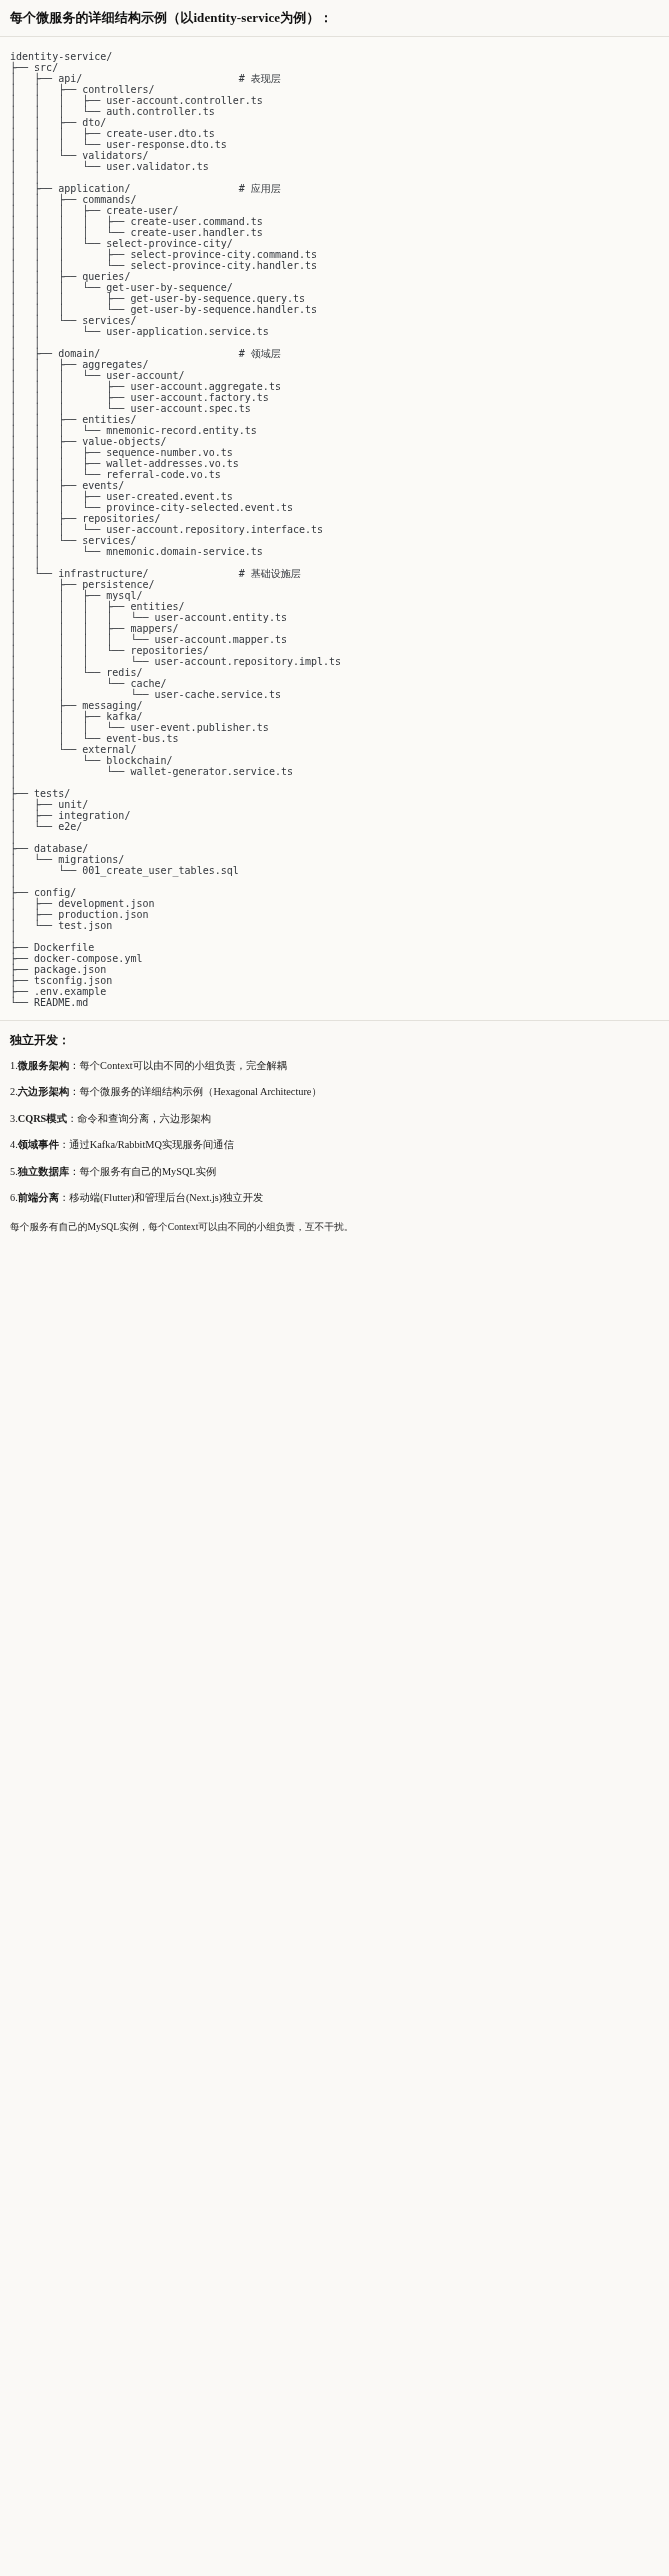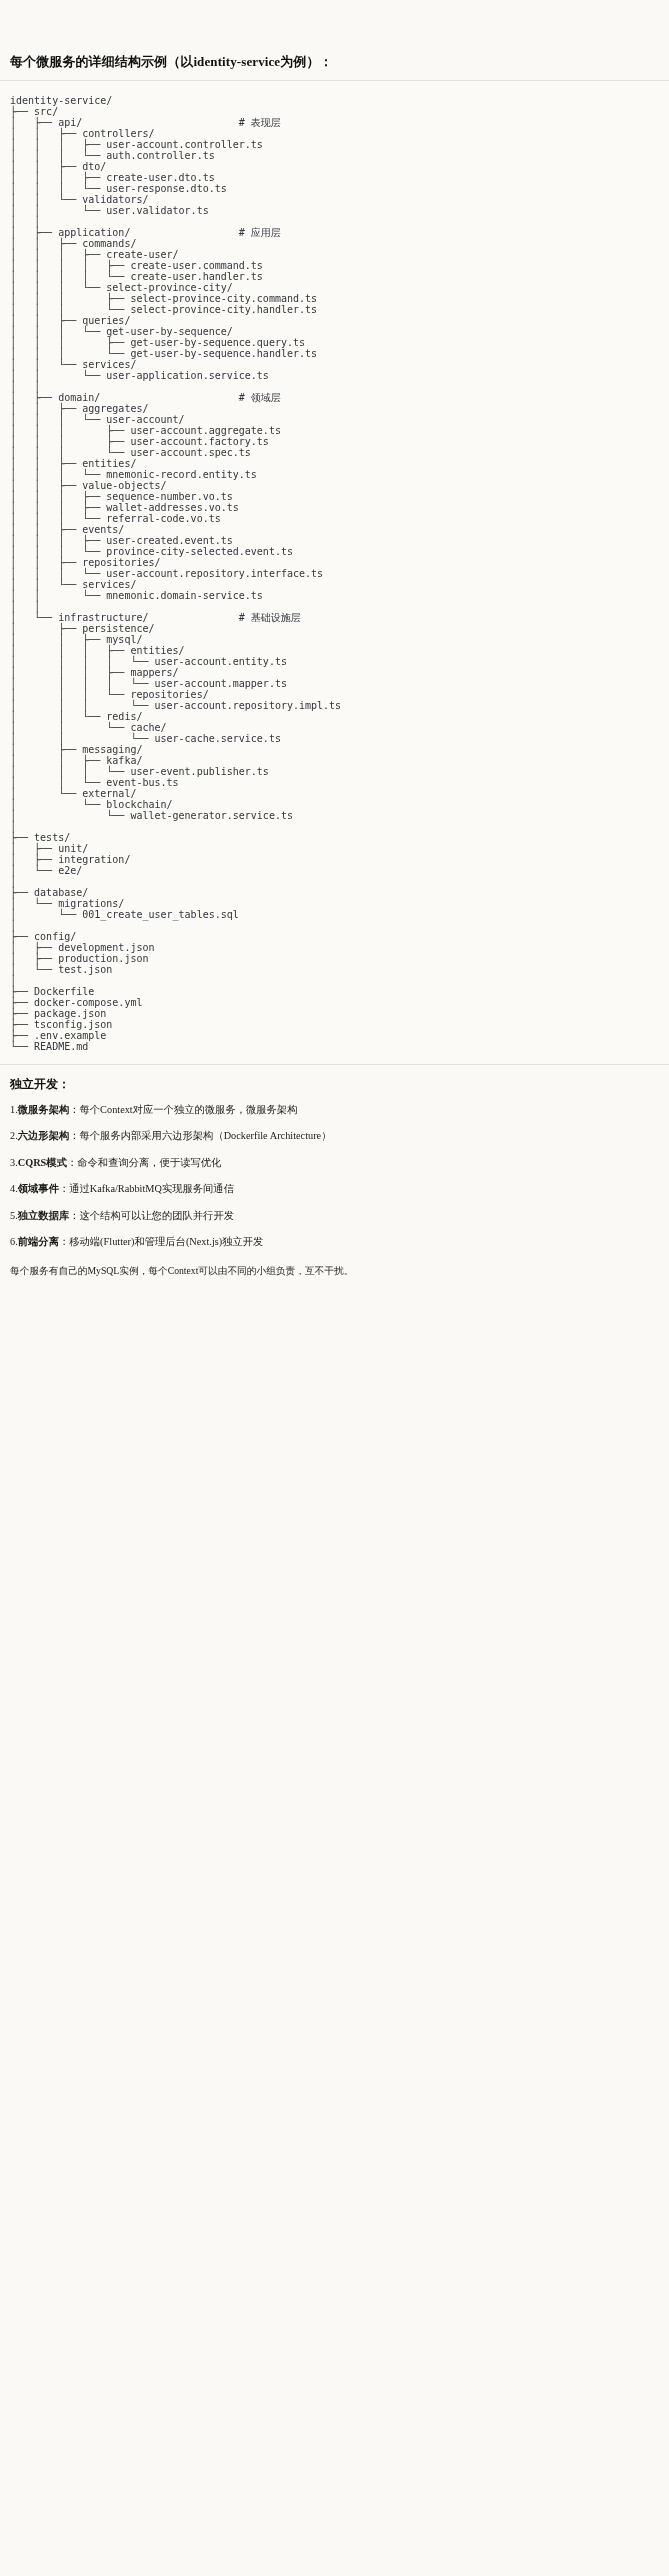--- a/index.html
+++ b/index.html
@@ -12,21 +12,20 @@
     width: 669px;
     font-family: "Liberation Sans", sans-serif;
     color: #1a1a1a;
     -webkit-font-smoothing: antialiased;
   }
   .page {
     width: 669px;
     box-sizing: border-box;
     background: #faf9f6;
     padding: 0;
-    margin-top: 44px;
   }
 
   
   .doc-heading {
     font-family: "Liberation Serif", "DejaVu Serif", serif;
     font-weight: bold;
     font-size: 13px;
     line-height: 1.35;
     color: #111111;
     padding: 8.8px 10px 10px 10px;
@@ -192,37 +191,37 @@
 ├── .env.example
 └── README.md</pre>
   </div>
 
   <hr class="rule">
 
   <div class="notes">
     <h2 class="notes-title">独立开发：</h2>
 
     <p class="note-item">
-      <span class="idx">1.</span><b>微服务架构</b><span>：</span><span>每个Context对应一个独立的微服务，微服务架构</span>
-    </p>
-
-    <p class="note-item">
-      <span class="idx">2.</span><b>六边形架构</b><span>：</span><span>每个服务内部采用六边形架构（Dockerfile Architecture）</span>
-    </p>
-
-    <p class="note-item">
-      <span class="idx">3.</span><b>CQRS模式</b><span>：</span><span>命令和查询分离，便于读写优化</span>
+      <span class="idx">1.</span><b>微服务架构</b><span>：</span><span>每个Context可以由不同的小组负责，完全解耦</span>
+    </p>
+
+    <p class="note-item">
+      <span class="idx">2.</span><b>六边形架构</b><span>：</span><span>每个微服务的详细结构示例（Hexagonal Architecture）</span>
+    </p>
+
+    <p class="note-item">
+      <span class="idx">3.</span><b>CQRS模式</b><span>：</span><span>命令和查询分离，六边形架构</span>
     </p>
 
     <p class="note-item">
       <span class="idx">4.</span><b>领域事件</b><span>：</span><span>通过Kafka/RabbitMQ实现服务间通信</span>
     </p>
 
     <p class="note-item">
-      <span class="idx">5.</span><b>独立数据库</b><span>：</span><span>这个结构可以让您的团队并行开发</span>
+      <span class="idx">5.</span><b>独立数据库</b><span>：</span><span>每个服务有自己的MySQL实例</span>
     </p>
 
     <p class="note-item">
       <span class="idx">6.</span><b>前端分离</b><span>：</span><span>移动端(Flutter)和管理后台(Next.js)独立开发</span>
     </p>
 
     <p class="closing">每个服务有自己的MySQL实例，每个Context可以由不同的小组负责，互不干扰。</p>
   </div>
 
 </div>

